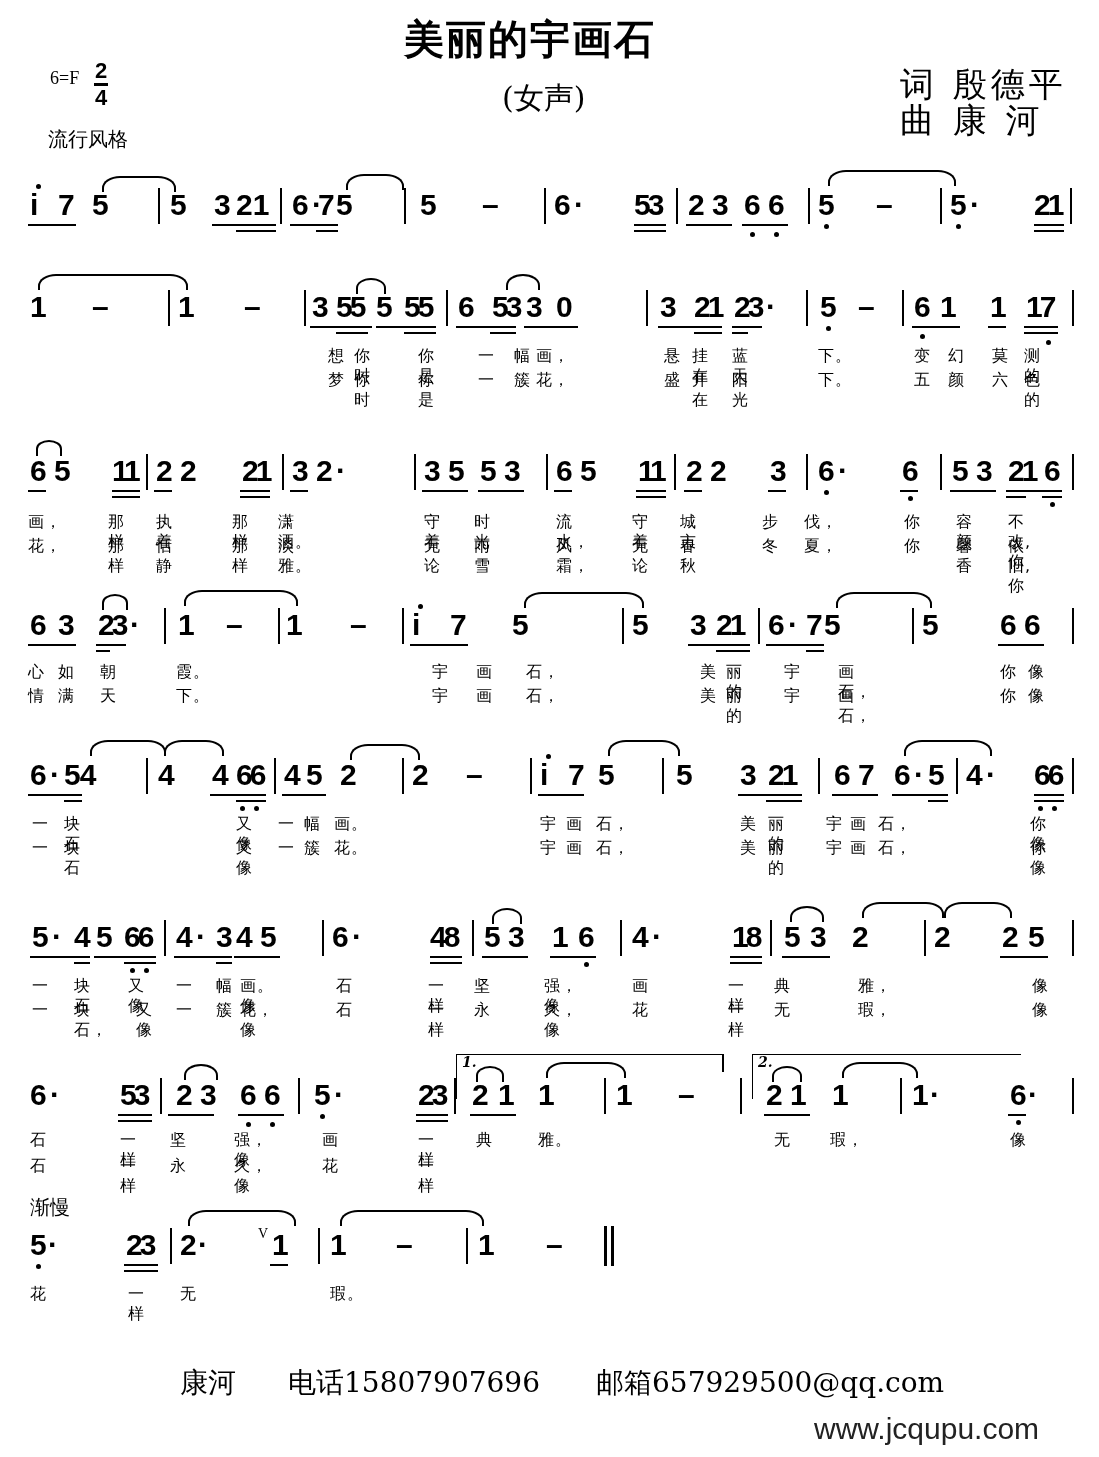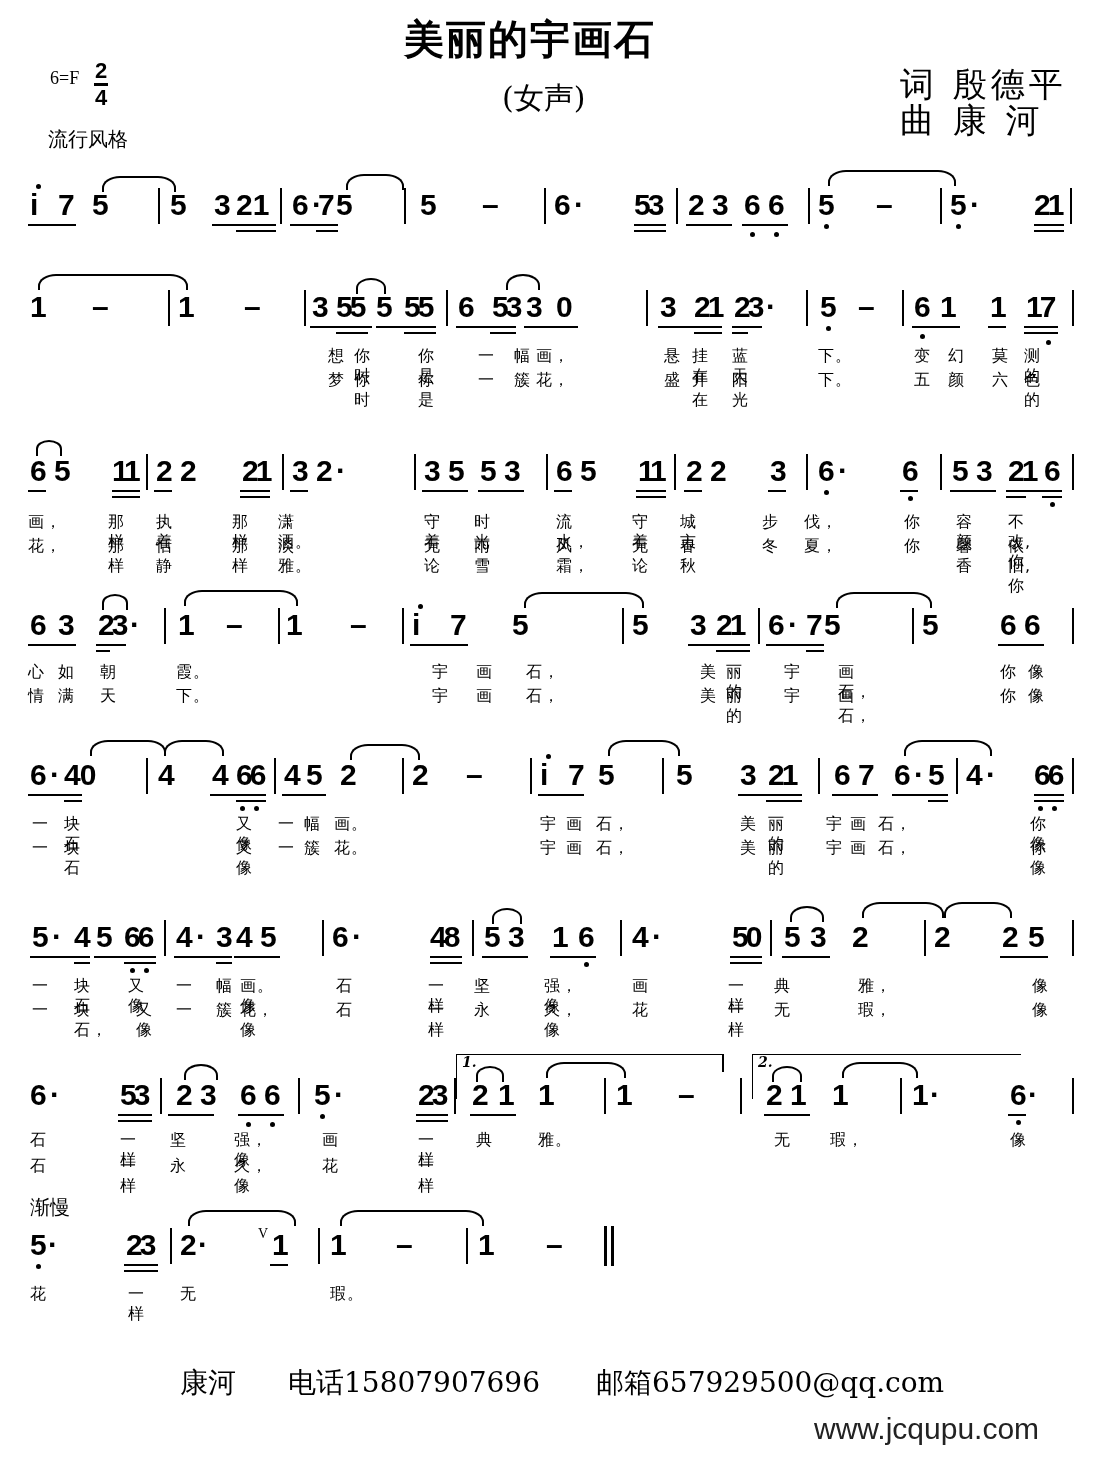--- a/index.html
+++ b/index.html
@@ -351,21 +351,21 @@
     <span style="position:absolute;left:756px">宇</span>
     <span style="position:absolute;left:810px">画石，</span>
     <span style="position:absolute;left:972px">你</span>
     <span style="position:absolute;left:1000px">像</span>
   </div>
 </div>
 
 <div class="row" style="top:760px; height:110px;">
   <span class="note" style="left:30px;">6</span>
   <span class="note" style="left:50px;">·</span>
-  <span class="note" style="left:64px; letter-spacing:-1px;">40</span>
+  <span class="note" style="left:64px; letter-spacing:-1px;">54</span>
   <span class="ul" style="left:28px; top:34px; width:54px;"></span>
   <span class="ul" style="left:64px; top:40px; width:18px;"></span>
   <span class="slur" style="left:90px; top:-20px; width:72px;"></span>
   <span class="bar" style="left:146px; top:-2px;"></span>
   <span class="note" style="left:158px;">4</span>
   <span class="slur" style="left:164px; top:-20px; width:56px;"></span>
   <span class="note" style="left:212px;">4</span>
   <span class="note" style="left:236px; letter-spacing:-3px;">66</span>
   <span class="ul" style="left:210px; top:34px; width:56px;"></span>
   <span class="ul" style="left:236px; top:40px; width:30px;"></span>
@@ -481,21 +481,21 @@
   <span class="slur" style="left:492px; top:-14px; width:26px;"></span>
   <span class="note" style="left:508px;">3</span>
   <span class="ul" style="left:482px; top:34px; width:46px;"></span>
   <span class="note" style="left:552px;">1</span>
   <span class="note" style="left:578px;">6</span>
   <span class="ul" style="left:550px; top:34px; width:46px;"></span>
   <span class="dot" style="left:584px; top:40px;"></span>
   <span class="bar" style="left:620px; top:-2px;"></span>
   <span class="note" style="left:632px;">4</span>
   <span class="note" style="left:652px;">·</span>
-  <span class="note" style="left:732px; letter-spacing:-3px;">50</span>
+  <span class="note" style="left:732px; letter-spacing:-3px;">18</span>
   <span class="ul" style="left:730px; top:34px; width:32px;"></span>
   <span class="ul" style="left:730px; top:40px; width:32px;"></span>
   <span class="bar" style="left:770px; top:-2px;"></span>
   <span class="note" style="left:784px;">5</span>
   <span class="slur" style="left:790px; top:-16px; width:30px;"></span>
   <span class="note" style="left:810px;">3</span>
   <span class="ul" style="left:782px; top:34px; width:48px;"></span>
   <span class="note" style="left:852px;">2</span>
   <span class="slur" style="left:862px; top:-20px; width:78px;"></span>
   <span class="bar" style="left:924px; top:-2px;"></span>

